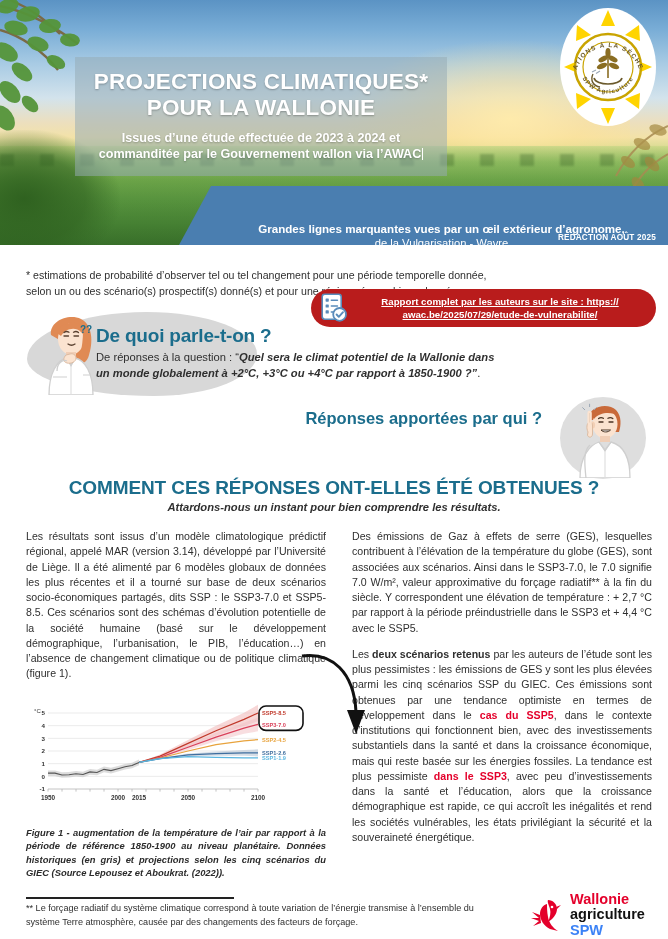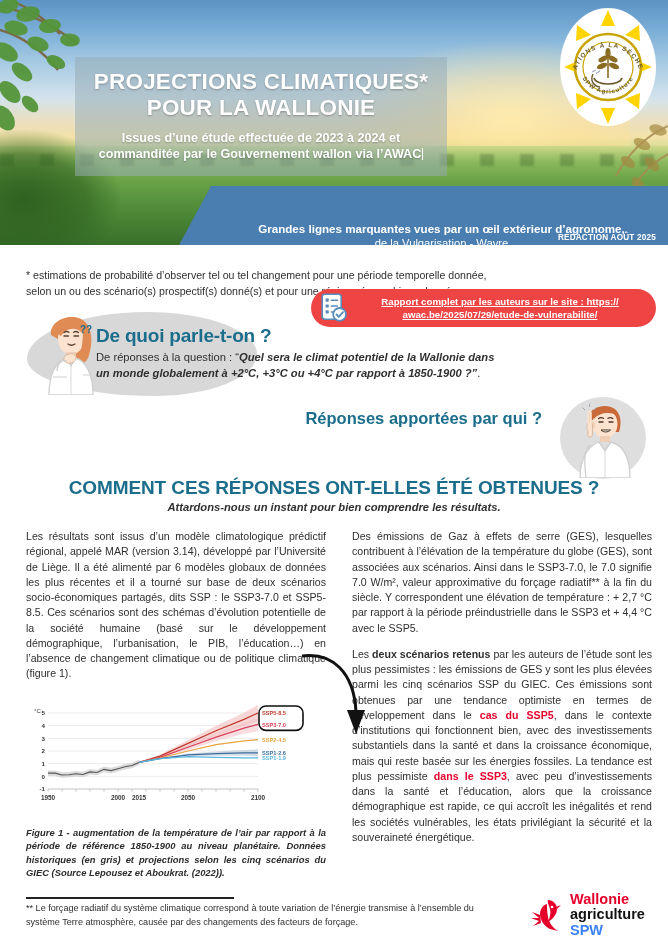--- a/index.html
+++ b/index.html
@@ -96,21 +96,21 @@
 
   
   .note{
     position:absolute;left:26px;top:252px;width:600px;
     font-size:10.6px;line-height:1.5;color:#2f2f2f;margin-top:16px;
   }
 
   
   .pill{
     position:absolute;left:311px;top:289px;width:345px;height:38px;
-    background:#ef4444;border-radius:19px;color:#fff;
+    background:#b91c1c;border-radius:19px;color:#fff;
     display:flex;align-items:center;gap:7px;padding:16px 10px;box-sizing:border-box;
   }
   .pill .doc-ic{flex:0 0 auto;width:26px;height:30px;}
   .pill .ptxt{font-size:9.7px;font-weight:bold;line-height:1.35;text-align:center;flex:1;}
   .pill .ptxt span{text-decoration:underline;}
 
   
   .blob1{
     position:absolute;left:27px;top:312px;width:230px;height:84px;
     background:#d8d8d8;border-radius:52% 48% 45% 55% / 56% 50% 50% 44%;

